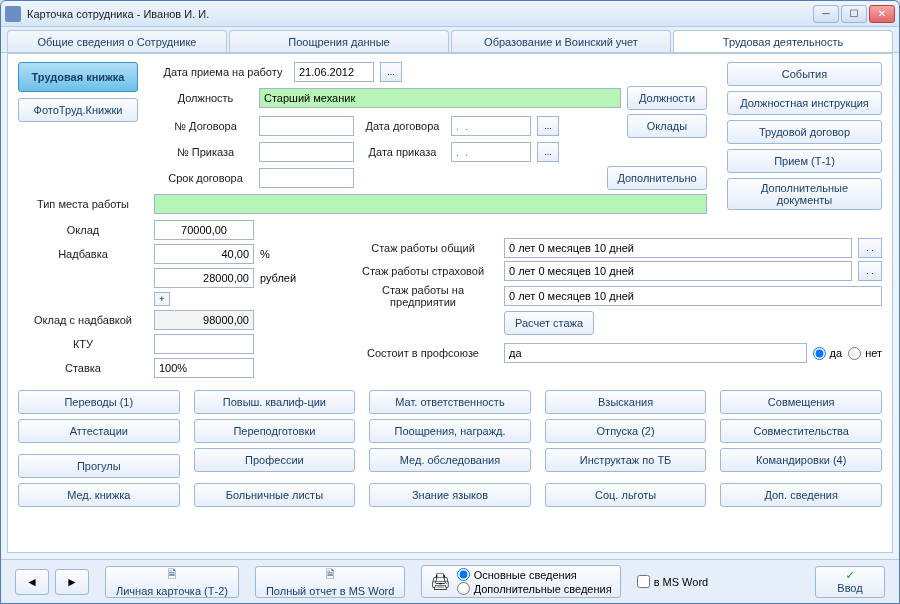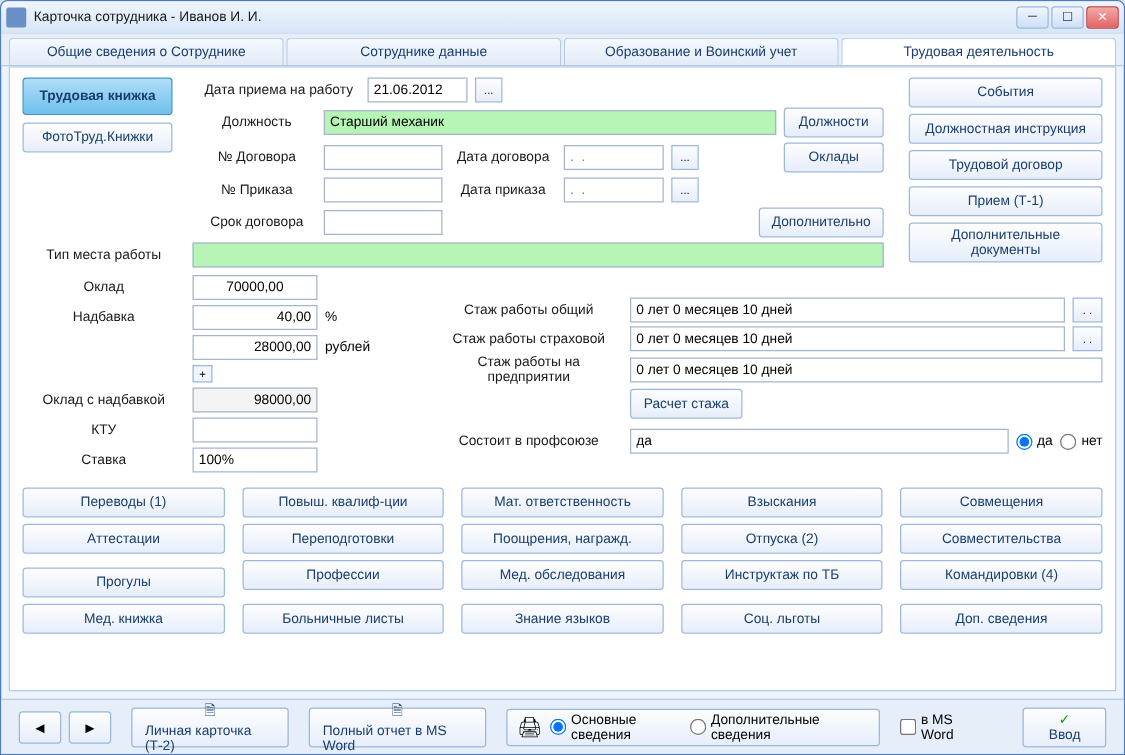--- a/index.html
+++ b/index.html
@@ -25,21 +25,21 @@
 .row { display: flex; align-items: center; gap: 6px; margin-bottom: 4px; }
 .leftcol { position: absolute; left: 10px; top: 8px; width: 120px; display: flex; flex-direction: column; gap: 6px; }
 .rightcol { position: absolute; right: 10px; top: 8px; width: 155px; display: flex; flex-direction: column; gap: 5px; }
 .mid { margin-left: 140px; margin-right: 175px; }
 .grid-btns { display: grid; grid-template-columns: repeat(5, 1fr); gap: 6px 14px; margin-top: 8px; }
 .bottombar { height: 44px; background: #e5eef9; border-top: 1px solid #b5c9e2; display: flex; align-items: center; padding: 0 14px; gap: 16px; }
 .navbtn { width: 34px; height: 26px; background: linear-gradient(#fdfdfd,#e6eefb); border: 1px solid #9bb8db; border-radius: 3px; display: flex; align-items: center; justify-content: center; cursor: pointer; font-size: 12px; }
 .bigbtn { height: 32px; background: linear-gradient(#fdfdfd,#e6eefb); border: 1px solid #9bb8db; border-radius: 3px; display: flex; flex-direction: column; align-items: center; justify-content: center; cursor: pointer; color: #1a3f6e; padding: 0 10px; }
 .bigbtn .ic { font-size: 11px; }
 .prn { display: flex; align-items: center; gap: 6px; border: 1px solid #9bb8db; border-radius: 3px; background: linear-gradient(#fdfdfd,#e6eefb); padding: 2px 8px; }
-.radio-col { display: flex; gap: 1px; font-size: 10px; }
+.radio-col { display: flex; flex-direction: column; gap: 1px; font-size: 10px; }
 .rad { display: flex; align-items: center; gap: 4px; }
 .rad input { margin: 0; }
 .plusbtn { width: 16px; height: 14px; border: 1px solid #9bb8db; background: #f0f5fc; font-size: 9px; display: flex; align-items: center; justify-content: center; cursor: pointer; }
 .stazhrow { display: flex; align-items: center; gap: 6px; margin-bottom: 3px; }
 .stazhrow .label { width: 150px; }
 .stazhrow .input { flex: 1; }
 .ellips { width: 24px; }
 </style>
 </head>
 <body>
@@ -50,21 +50,21 @@
     <div class="titlebar-text">Карточка сотрудника -  Иванов И. И.</div>
     <div class="winbtns">
       <div class="winbtn">─</div>
       <div class="winbtn">☐</div>
       <div class="winbtn close">✕</div>
     </div>
   </div>
 
   <div class="tabs">
     <div class="tab">Общие сведения о Сотруднике</div>
-    <div class="tab">Сотруднике данные</div>
+    <div class="tab">Поощрения данные</div>
     <div class="tab">Образование и Воинский учет</div>
     <div class="tab active">Трудовая деятельность</div>
   </div>
 
   <div class="content">
     <div class="leftcol">
       <div class="btn active-blue" style="height:30px">Трудовая книжка</div>
       <div class="btn">ФотоТруд.Книжки</div>
     </div>
 

